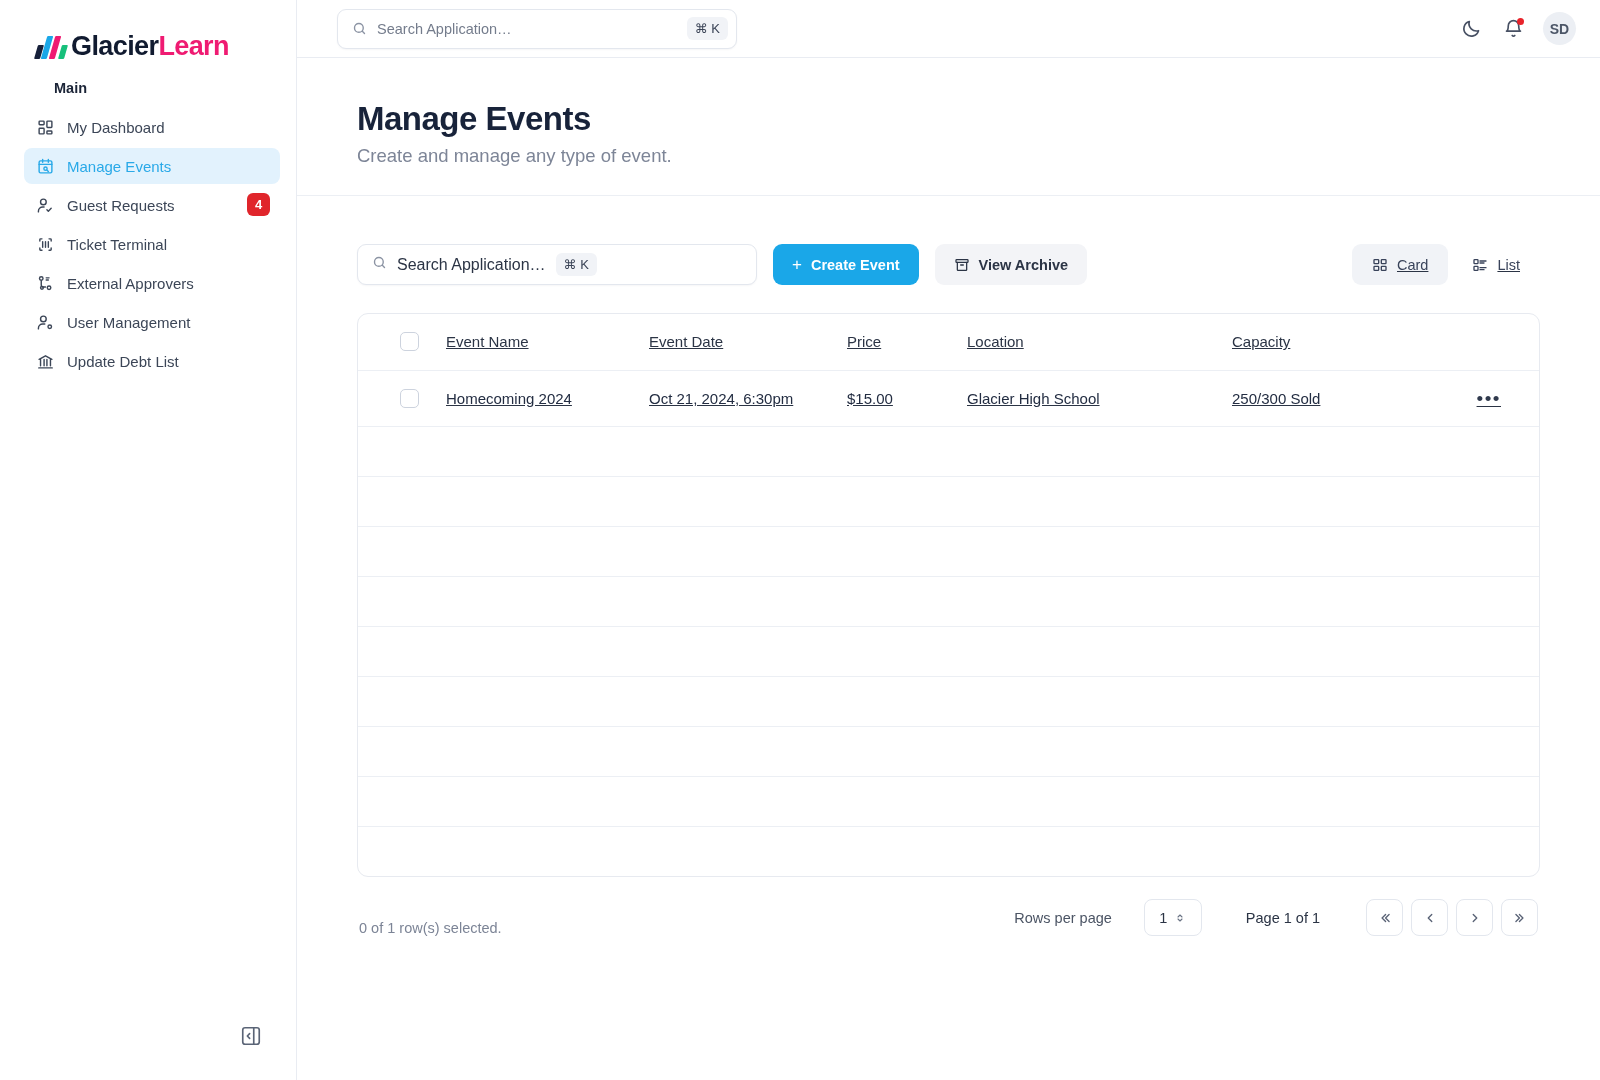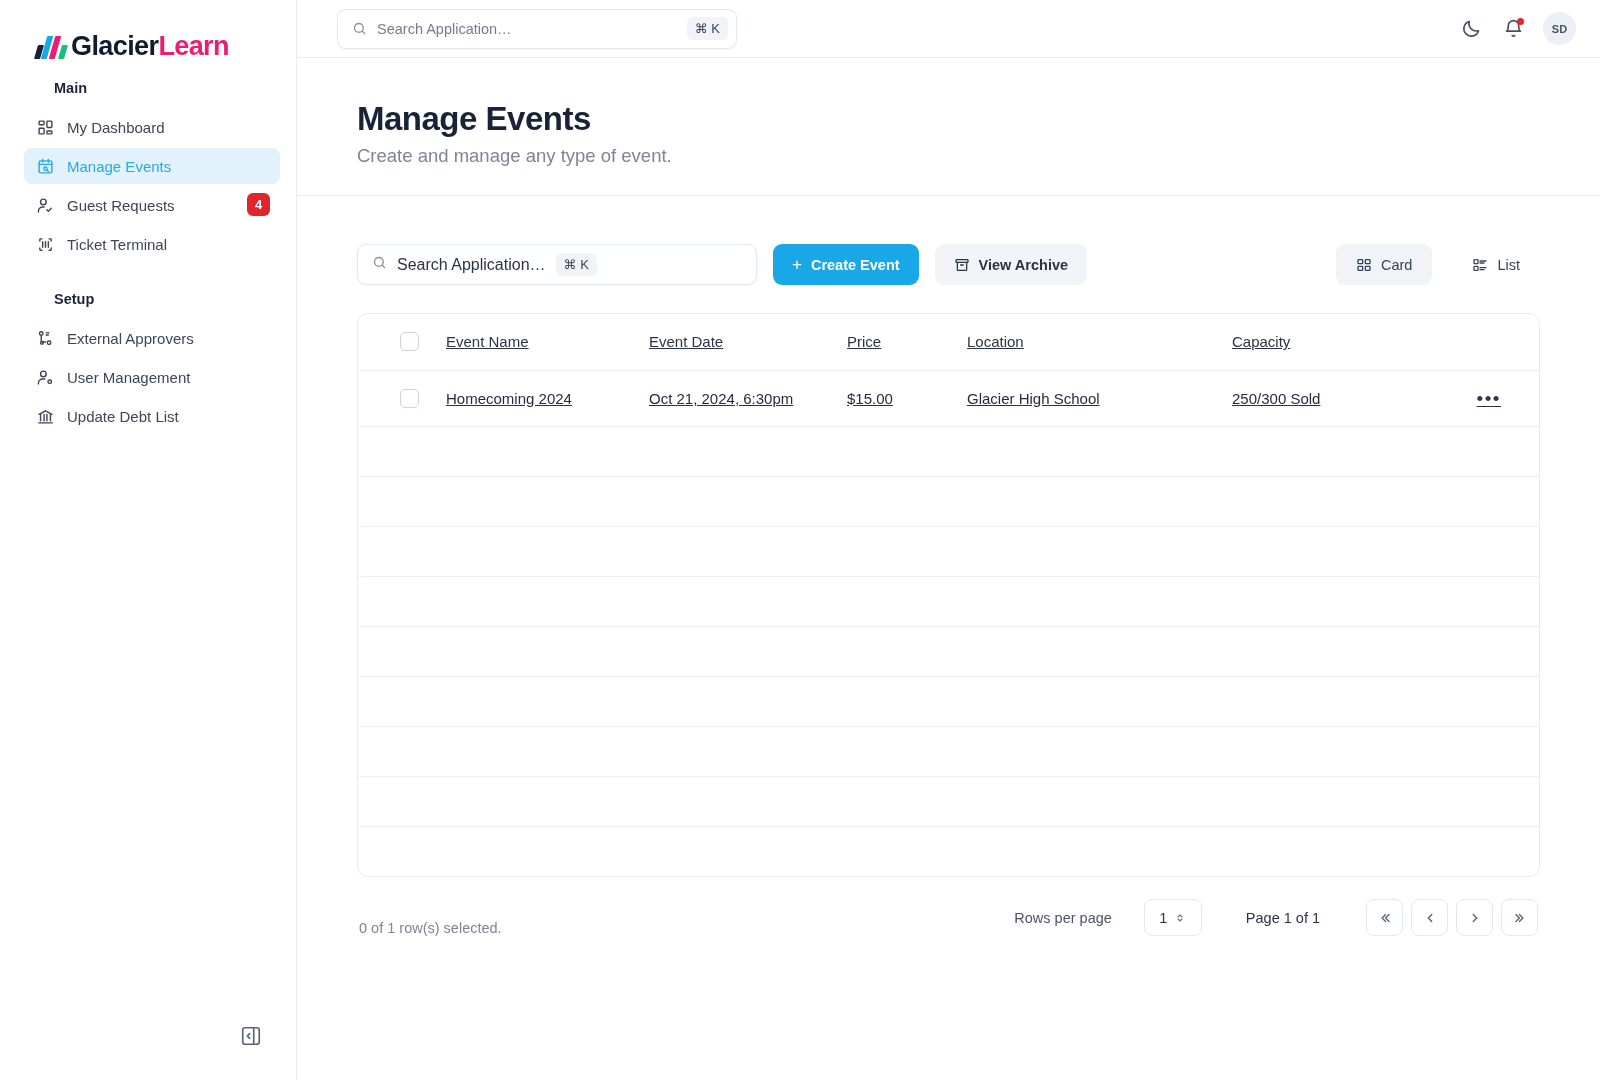--- a/index.html
+++ b/index.html
@@ -91,21 +91,21 @@
     padding: 5px 8px; line-height: 1;
     display: flex; align-items: center; gap: 2px;
   }
   .topbar-right { margin-left: auto; display: flex; align-items: center; gap: 18px; }
   .icon-btn { width: 24px; height: 24px; color: #475063; cursor: pointer; position: relative; display:flex; align-items:center; justify-content:center;}
   .icon-btn svg { width: 21px; height: 21px; }
   .bell-dot { position: absolute; top: 1px; right: 1px; width: 7px; height: 7px; border-radius: 50%; background: #e8232a; }
   .avatar {
     width: 33px; height: 33px; border-radius: 50%;
     background: #eceff4; color: #4c5667;
-    font-size: 11px; font-weight: 600;
+    font-size: 14px; font-weight: 600;
     display: flex; align-items: center; justify-content: center;
     cursor: pointer;
   }
 
   .page-head { padding: 42px 0 28px 60px; }
   .page-title { font-size: 33px; font-weight: 700; color: #18233a; letter-spacing: -0.5px; }
   .page-sub { font-size: 18.5px; color: #7d8597; margin-top: 7px; }
   .divider { height: 1px; background: #eceff4; width: 100%; }
 
   .content { padding: 48px 60px 0 60px; }
@@ -122,21 +122,21 @@
     height: 41px; border-radius: 9px; border: 1px solid transparent;
     display: inline-flex; align-items: center; justify-content: center; gap: 9px;
     font-size: 14.5px; font-weight: 700; cursor: pointer; padding: 0 18px;
     white-space: nowrap;
   }
   .btn-primary { background: #1aa7e8; color: #fff; font-weight: 600; }
   .btn-primary .plus { font-size: 17px; line-height: 1; font-weight: 400; }
   .btn-ghost { background: #f3f4f7; color: #2b3445; }
   .btn-ghost svg { width: 16px; height: 16px; }
 
-  .view-toggle { margin-left: auto; display: flex; align-items: flex-end; gap: 20px; }
+  .view-toggle { margin-left: auto; display: flex; align-items: flex-end; gap: 4px; text-decoration: underline; }
   .seg {
     height: 41px; padding: 0 20px; border-radius: 9px;
     display: inline-flex; align-items: center; gap: 9px;
     font-size: 14.5px; color: #39435a; cursor: pointer; font-weight: 500;
   }
   .seg.active { background: #f1f3f7; }
   .seg svg { width: 16px; height: 16px; }
 
   .table-card {
     margin-top: 28px;
@@ -251,21 +251,20 @@
     <div class="nav-item">
       <span class="ico">
         <svg viewBox="0 0 24 24" fill="none" stroke="currentColor" stroke-width="2" stroke-linecap="round" stroke-linejoin="round">
           <path d="M4 7V5a1 1 0 0 1 1-1h2M20 7V5a1 1 0 0 0-1-1h-2M4 17v2a1 1 0 0 0 1 1h2M20 17v2a1 1 0 0 1-1 1h-2"></path>
           <path d="M8 8v8M12 8v8M16 8v8"></path>
         </svg>
       </span>
       <span>Ticket Terminal</span>
     </div>
 
-    <div class="nav-section-title" style="padding-top:26px;">Setup</div>
 
     <div class="nav-item">
       <span class="ico">
         <svg viewBox="0 0 24 24" fill="none" stroke="currentColor" stroke-width="2" stroke-linecap="round" stroke-linejoin="round">
           <circle cx="6" cy="5" r="2.5"></circle>
             <path d="M13 4h4M13 7h3"></path>
           <path d="M6 8v6a3 3 0 0 0 3 3h3"></path>
             <circle cx="17" cy="18" r="2.5"></circle>
             <circle cx="7" cy="18" r="2"></circle>
         </svg>

